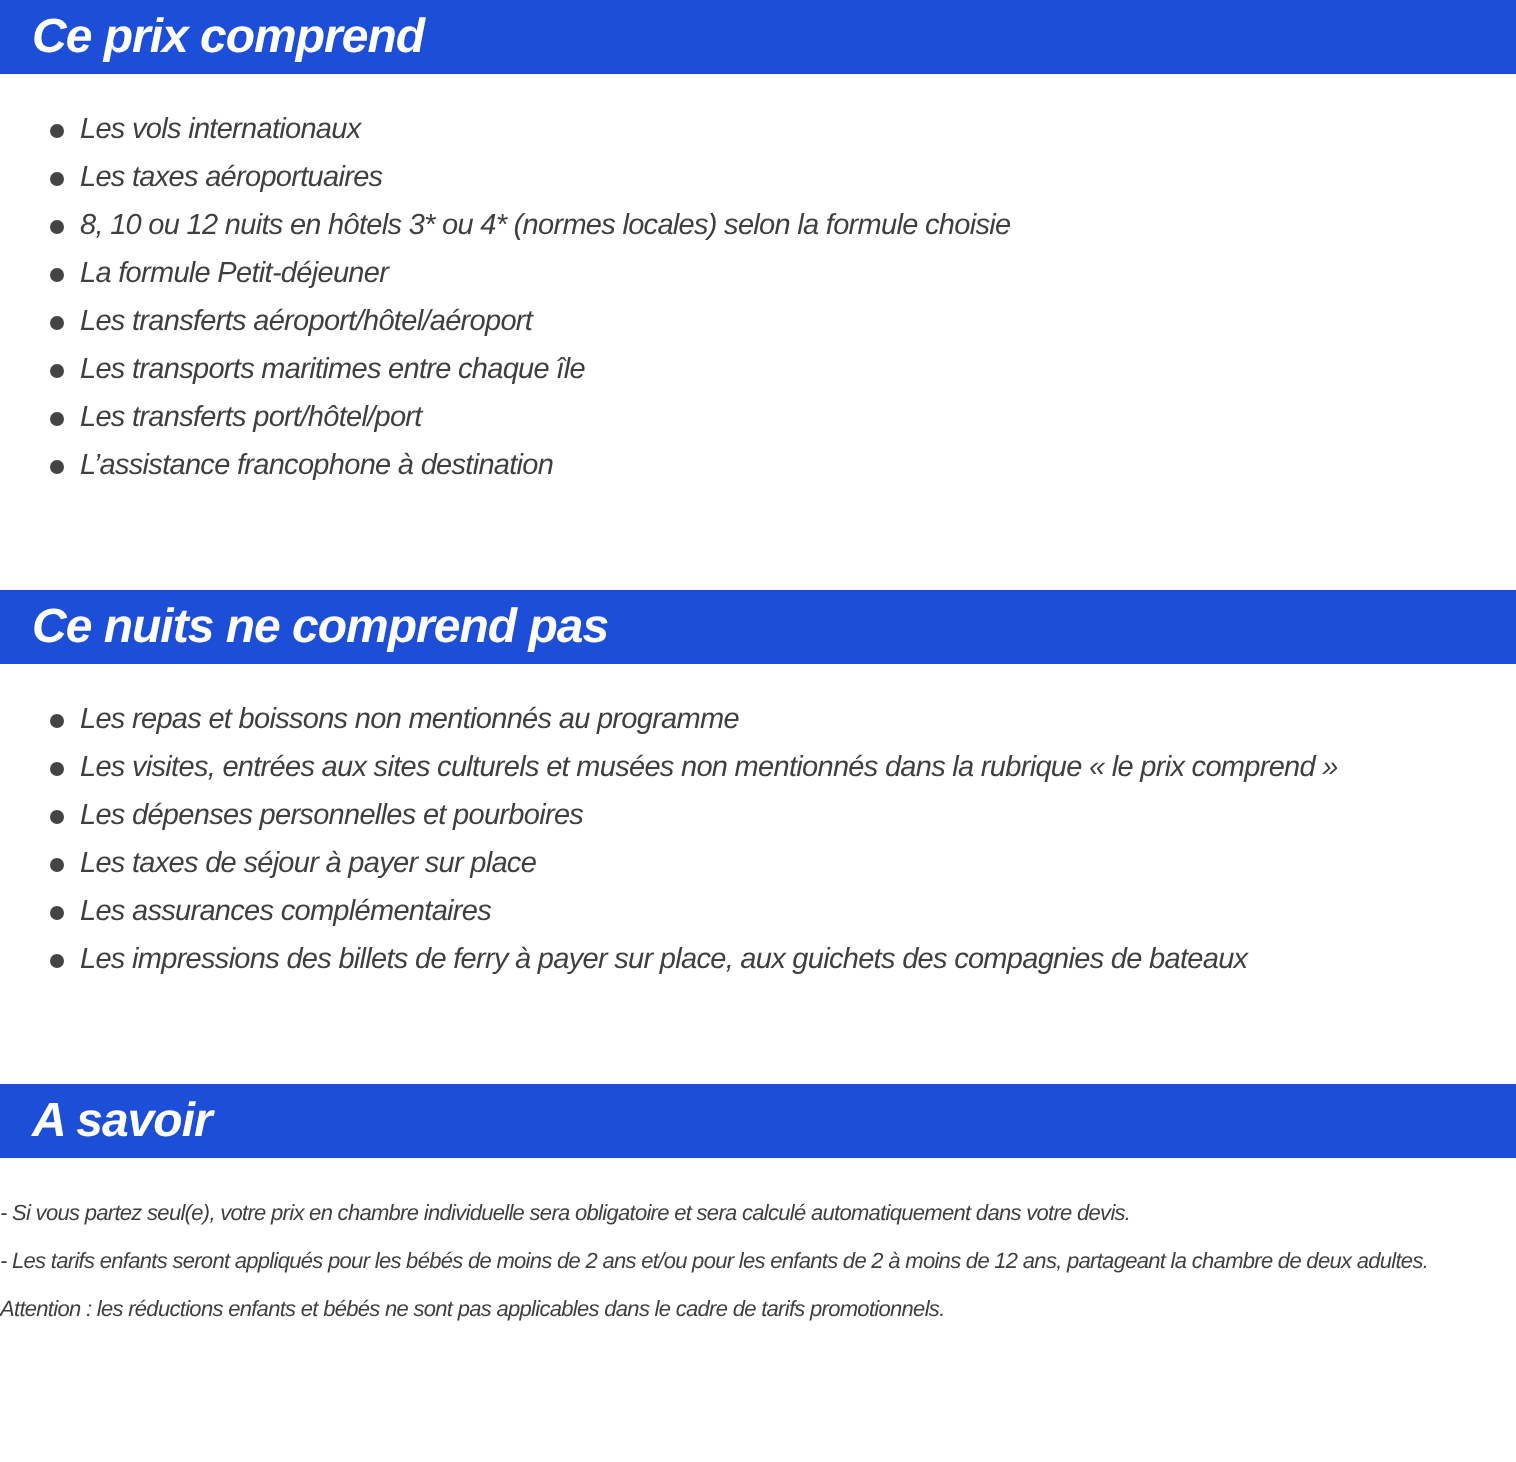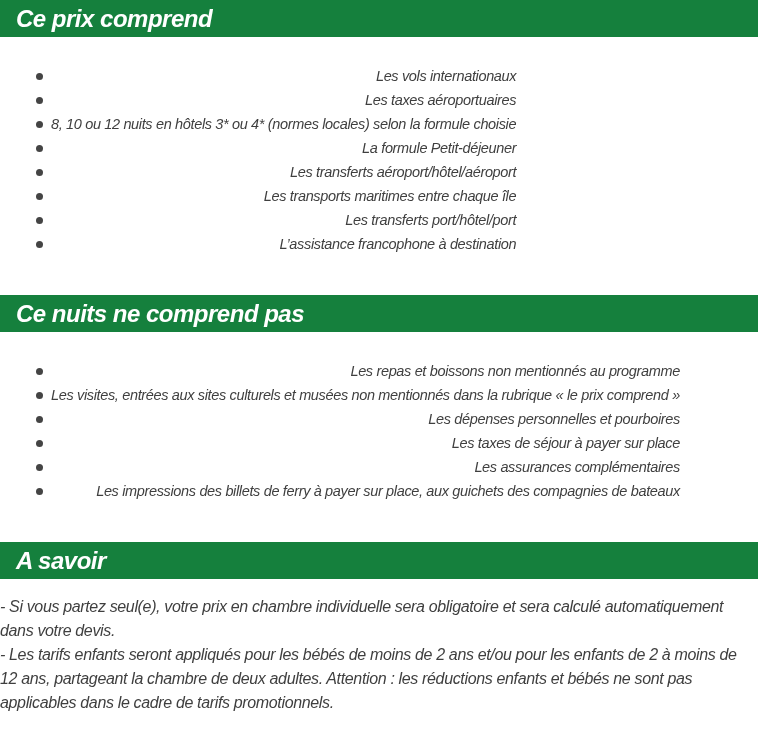--- a/index.html
+++ b/index.html
@@ -1,22 +1,22 @@
 <!DOCTYPE html>
 <html><head>
 <meta charset="utf-8">
 <style>
   html, body { margin: 0; padding: 0; background: #ffffff; }
   body { width: 758px; height: 731px; overflow: hidden; font-family: "Liberation Sans", sans-serif; color: #3a3a3a; position: relative; }
-  .section-header { position: absolute; left: 0; width: 758px; height: 37px; background: #15803d; }
+  .section-header { position: absolute; left: 0; width: 758px; height: 37px; background: #1d4ed8; }
   .section-header h2 { margin: 0; padding-left: 16px; line-height: 37px; font-size: 24px; font-style: italic; font-weight: bold; color: #ffffff; letter-spacing: -0.5px; }
-  .list { position: absolute; left: 0; margin: 11px; padding: 0; list-style: none; text-align: right; }
+  .list { position: absolute; left: 0; margin: 0; padding: 0; list-style: none; }
   .list li { position: relative; height: 24px; line-height: 24px; padding-left: 40px; font-size: 14.5px; font-style: italic; color: #3f3f3f; letter-spacing: -0.35px; white-space: nowrap; }
   .list li .bullet { position: absolute; left: 25px; top: 9px; width: 7px; height: 7px; border-radius: 50%; background: #444; }
-  .note { position: absolute; left: 0; top: 595px; width: 756px; font-size: 16px; font-style: italic; color: #3f3f3f; line-height: 24px; letter-spacing: -0.35px; }
+  .note { position: absolute; left: 0; top: 595px; width: 756px; font-size: 11px; font-style: italic; color: #3f3f3f; line-height: 24px; letter-spacing: -0.35px; }
   .note p { margin: 0; }
 </style>
 </head>
 <body>
 
 <div class="section-header" style="top:0;">
   <h2>Ce prix comprend</h2>
 </div>
 <ul class="list" style="top:53px;">
   <li><span class="bullet"></span><span>Les vols internationaux</span></li>

